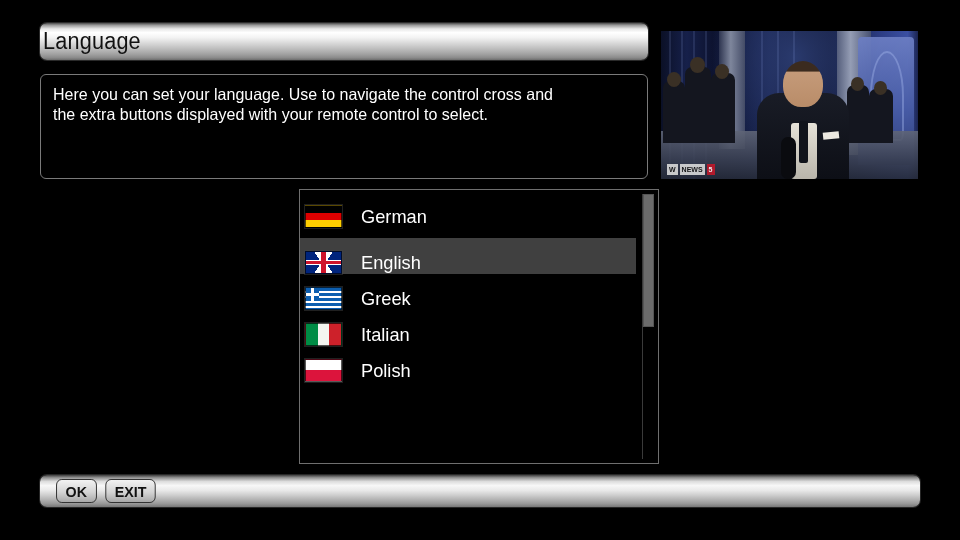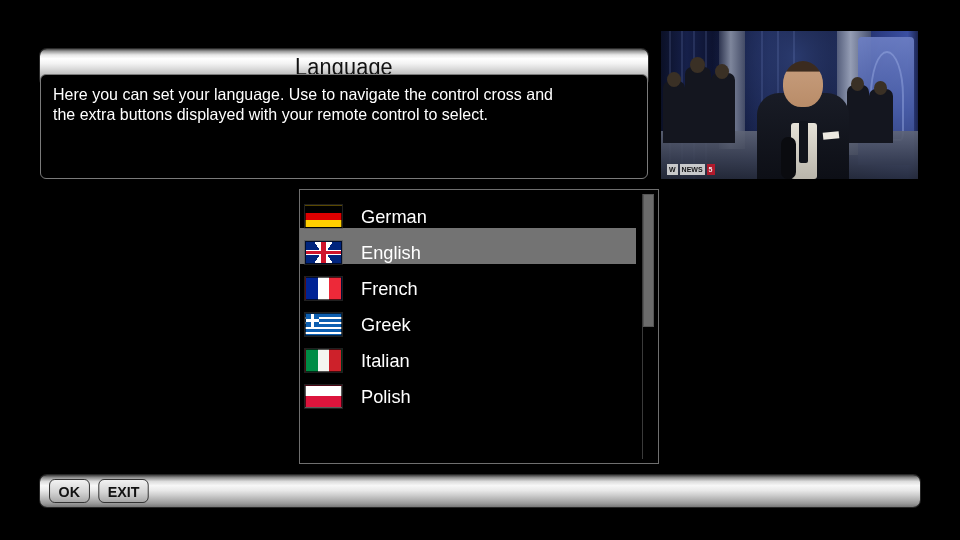--- a/index.html
+++ b/index.html
@@ -4,27 +4,27 @@
 <style>
   * { margin:0; padding:0; box-sizing:border-box; }
   html,body {
     width:960px; height:540px; background:#000; overflow:hidden;
     font-family:"Liberation Sans", sans-serif;
   }
   #screen { position:relative; width:960px; height:540px; background:#000; }
 
   
   #title-bar{
-    position:absolute; left:40px; top:49px; width:608px; height:37px;
+    position:absolute; left:40px; top:23px; width:608px; height:37px;
     border-radius:7px;
     background:linear-gradient(to bottom,
       #4a4a4a 0%, #9a9a9a 6%, #e8e8e8 16%, #ffffff 26%, #f2f2f2 40%,
       #d8d8d8 55%, #bdbdbd 70%, #a2a2a2 84%, #8a8a8a 94%, #6d6d6d 100%);
     box-shadow:0 0 0 1px #2a2a2a;
-    display:flex; align-items:center; justify-content:center;
+    display:flex; align-items:center; 
   }
   #title-text{
     color:#111; font-size:23px; font-weight:400; letter-spacing:.2px;
     font-family:"Liberation Sans Narrow","Liberation Sans",sans-serif;
     transform:scaleX(.94); transform-origin:center;
   }
 
   
   #desc-box{
     position:absolute; left:40px; top:74px; width:608px; height:105px;
@@ -177,21 +177,21 @@
   }
 
   
   #bottom-bar{
     position:absolute; left:40px; top:475px; width:880px; height:32px;
     border-radius:7px;
     background:linear-gradient(to bottom,
       #3d3d3d 0%, #8d8d8d 8%, #dcdcdc 20%, #f7f7f7 33%, #e9e9e9 48%,
       #d0d0d0 62%, #b4b4b4 76%, #979797 90%, #767676 100%);
     box-shadow:0 0 0 1px #262626;
-    display:flex; align-items:center; padding-left:8px; gap:6px;
+    display:flex; align-items:center; padding-left:15px; gap:6px;
   }
   .softkey{
     height:24px; min-width:40px; padding:0 9px; border-radius:6px;
     border:1.5px solid #2f2f2f;
     background:linear-gradient(to bottom,#f2f2f2,#d4d4d4 55%,#a8a8a8);
     color:#111; font-size:15px; font-weight:bold;
     font-family:"Liberation Sans Narrow","Liberation Sans",sans-serif;
     display:flex; align-items:center; justify-content:center;
     transform:scaleX(.95);
   }
@@ -245,27 +245,23 @@
       <span class="logo-cell red">5</span>
     </div>
   </div>
 
   <div id="list-panel">
     <div id="list-items">
         <div class="list-item">
           <span class="flag flag-de"></span>
           <span class="lang-label">German</span>
         </div>
-        <div class="list-item selected" style="background: #737373;">
+        <div class="list-item selected" style="background: #404040; margin-top: 10px;">
           <span class="flag flag-gb"></span>
           <span class="lang-label">English</span>
-        </div>
-        <div class="list-item">
-          <span class="flag flag-fr"></span>
-          <span class="lang-label">French</span>
         </div>
         <div class="list-item">
           <span class="flag flag-gr"></span>
           <span class="lang-label">Greek</span>
         </div>
         <div class="list-item">
           <span class="flag flag-it"></span>
           <span class="lang-label">Italian</span>
         </div>
         <div class="list-item">

